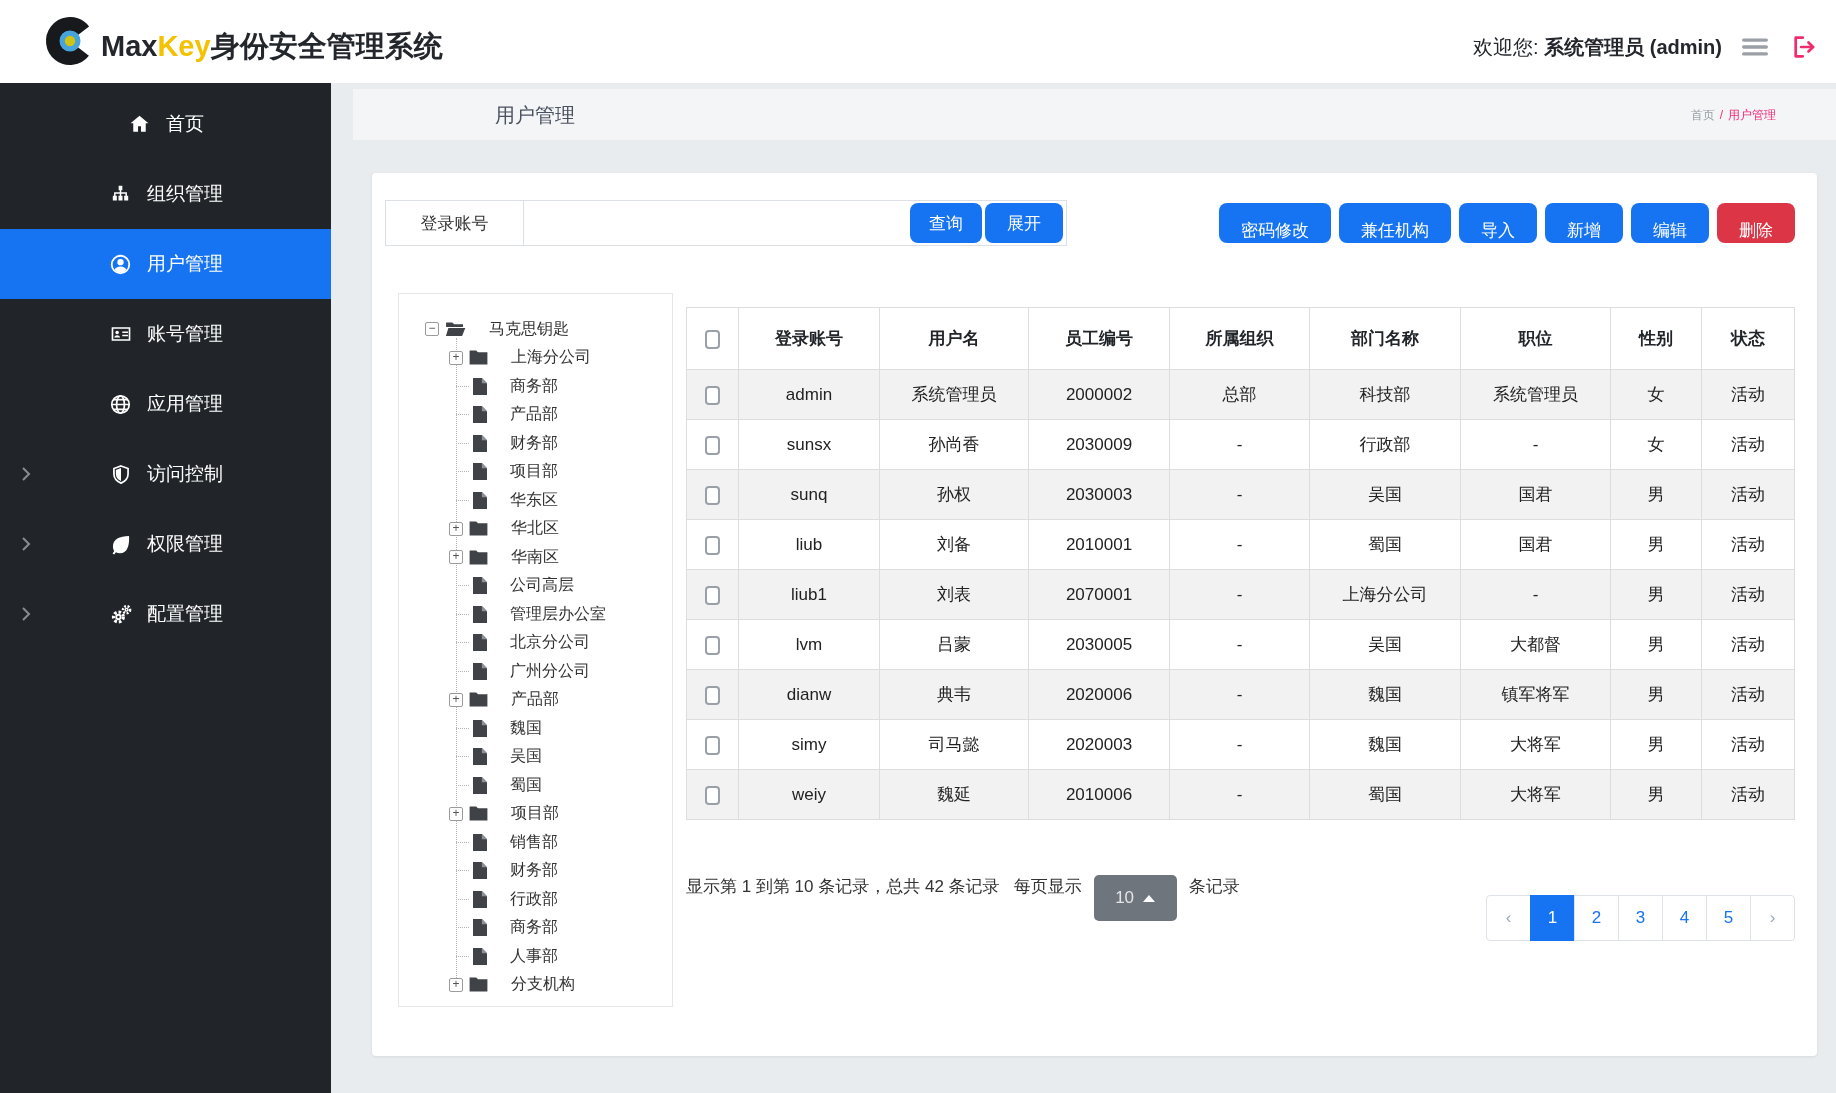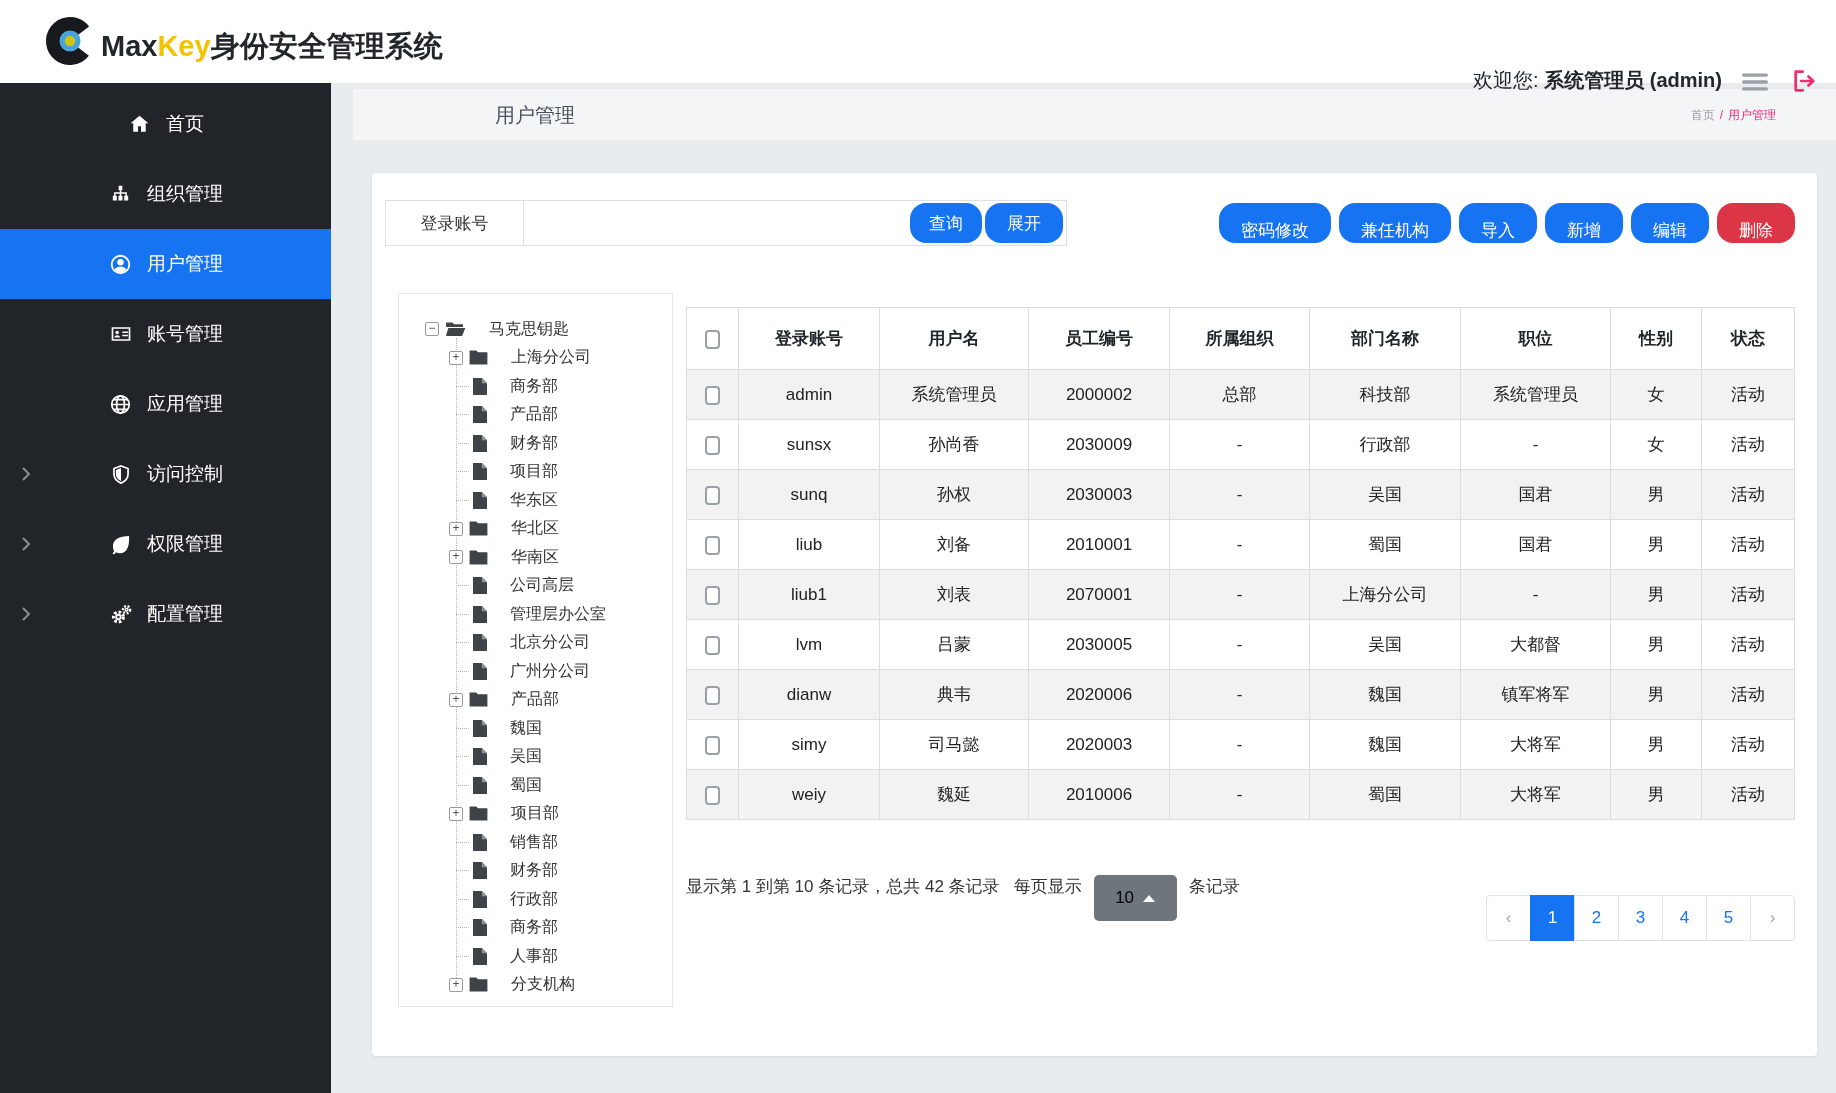--- a/index.html
+++ b/index.html
@@ -5,21 +5,21 @@
 *{box-sizing:border-box}
 html,body{margin:0;padding:0}
 body{width:1836px;height:1093px;position:relative;font-family:"Liberation Sans","DejaVu Sans",sans-serif;background:#e9ecef;overflow:hidden;color:#212529}
 
 
 .topbar{position:absolute;left:0;top:0;right:0;height:83px;background:#fff;z-index:5}
 .brand{position:absolute;left:44px;top:15px;display:flex;align-items:flex-end;gap:5px;cursor:pointer}
 .brand svg{display:block}
 .brand-name{font-size:29px;font-weight:700;color:#23272c;white-space:nowrap}
 .brand-accent{color:#f3c200}
-.topbar-right{position:absolute;right:19px;top:0;height:94px;display:flex;align-items:flex-end;gap:20px}
+.topbar-right{position:absolute;right:19px;top:0;height:94px;display:flex;align-items:center;gap:20px}
 .welcome{font-size:20px;color:#23272c;white-space:nowrap}
 .icon-btn{display:flex;align-items:center;cursor:pointer}
 
 
 .sidebar{position:absolute;left:0;top:83px;bottom:0;width:331px;background:#212529;padding-top:6px}
 .side-item{position:relative;height:70px;display:flex;align-items:center;justify-content:center;gap:14px;color:#fff;cursor:pointer}
 .side-item.active{background:#1673f2}
 .side-item .chev{position:absolute;left:21px;top:50%;transform:translateY(-50%);display:flex}
 .side-icon{display:flex;width:25px;justify-content:center}
 .side-label{font-size:19px;white-space:nowrap}
@@ -32,21 +32,21 @@
 .crumb-sep{color:#ee2b7b;margin:0 5px}
 .crumb-cur{color:#ee2b7b}
 
 
 .card{position:absolute;left:372px;top:173px;width:1445px;height:883px;background:#fff;border-radius:4px;box-shadow:0 1px 3px rgba(0,0,0,.08)}
 
 
 .search-box{position:absolute;left:13px;top:27px;width:682px;height:46px;border:1px solid #dcdfe3;display:flex;align-items:center;background:#fff}
 .search-label{width:138px;height:100%;border-right:1px solid #dcdfe3;display:flex;align-items:center;justify-content:center;font-size:17px;color:#333}
 .search-input{flex:1;min-width:0;height:100%;border:0;outline:0;padding:0 12px;font-size:17px;font-family:inherit}
-.btn{border:0;border-radius:16px;color:#fff;font-size:17px;height:40px;cursor:pointer;font-family:Liberation Serif, serif;white-space:nowrap}
+.btn{border:0;border-radius:8px;color:#fff;font-size:17px;height:40px;cursor:pointer;font-family:Liberation Serif, serif;white-space:nowrap}
 .btn-primary{background:#1673f2}
 .btn-danger{background:#dc3545}
 .btn-query{width:72px;margin-right:3px;flex:none}
 .btn-expand{width:78px;margin-right:3px;flex:none}
 .actions{position:absolute;right:22px;top:30px;display:flex;gap:8px}
 .actions .btn{padding:16px 22px}
 
 
 .tree-panel{position:absolute;left:26px;top:120px;width:275px;height:714px;border:1px solid #e4e6e9;padding-top:21px;overflow:hidden;background:#fff}
 .tree-line{position:absolute;left:57px;top:44px;height:646px;border-left:1px dotted #b3b3b3}
@@ -67,21 +67,21 @@
 .users-table col.c6{width:150px}.users-table col.c7{width:91px}.users-table col.c8{width:93px}
 .users-table th,.users-table td{border:1px solid #ddd;text-align:center;padding:0;font-size:17px;color:#222;overflow:hidden;white-space:nowrap}
 .users-table th{height:62px;font-weight:700;color:#212529;background:#fff}
 .users-table td{height:50px}
 .users-table tbody tr:nth-child(odd){background:#f2f2f2}
 .checkbox{display:inline-block;width:15px;height:19px;border:2px solid #9aa0a7;border-radius:4px;background:#fff;vertical-align:middle;cursor:pointer}
 
 
 .pagination-row{position:absolute;left:314px;top:702px;height:46px;display:flex;align-items:flex-start;font-size:17px;color:#333;white-space:nowrap}
 .ps-label{margin-left:14px}
-.page-size-btn{margin:0 12px;width:83px;height:46px;background:#6e757d;border:0;border-radius:5px;color:#000000;font-size:17px;font-family:inherit;display:flex;align-items:center;justify-content:center;gap:9px;cursor:pointer}
+.page-size-btn{margin:0 12px;width:83px;height:46px;background:#6e757d;border:0;border-radius:5px;color:#e5e5e5;font-size:17px;font-family:inherit;display:flex;align-items:center;justify-content:center;gap:9px;cursor:pointer}
 .caret-up{width:0;height:0;border-left:6px solid transparent;border-right:6px solid transparent;border-bottom:7px solid #fff}
 .pages{position:absolute;right:22px;top:722px;display:flex}
 .page-box{min-width:45px;height:46px;padding:0 6px;border:1px solid #dee2e6;margin-left:-1px;background:#fff;color:#1673f2;font-size:17px;font-family:inherit;display:flex;align-items:center;justify-content:center;cursor:pointer}
 .page-box:first-child{border-radius:4px 0 0 4px;margin-left:0}
 .page-box:last-child{border-radius:0 4px 4px 0}
 .page-box.active{background:#1673f2;border-color:#1673f2;color:#fff}
 .page-box.nav{color:#9aa7b8}
 </style>
 </head>
 <body>

